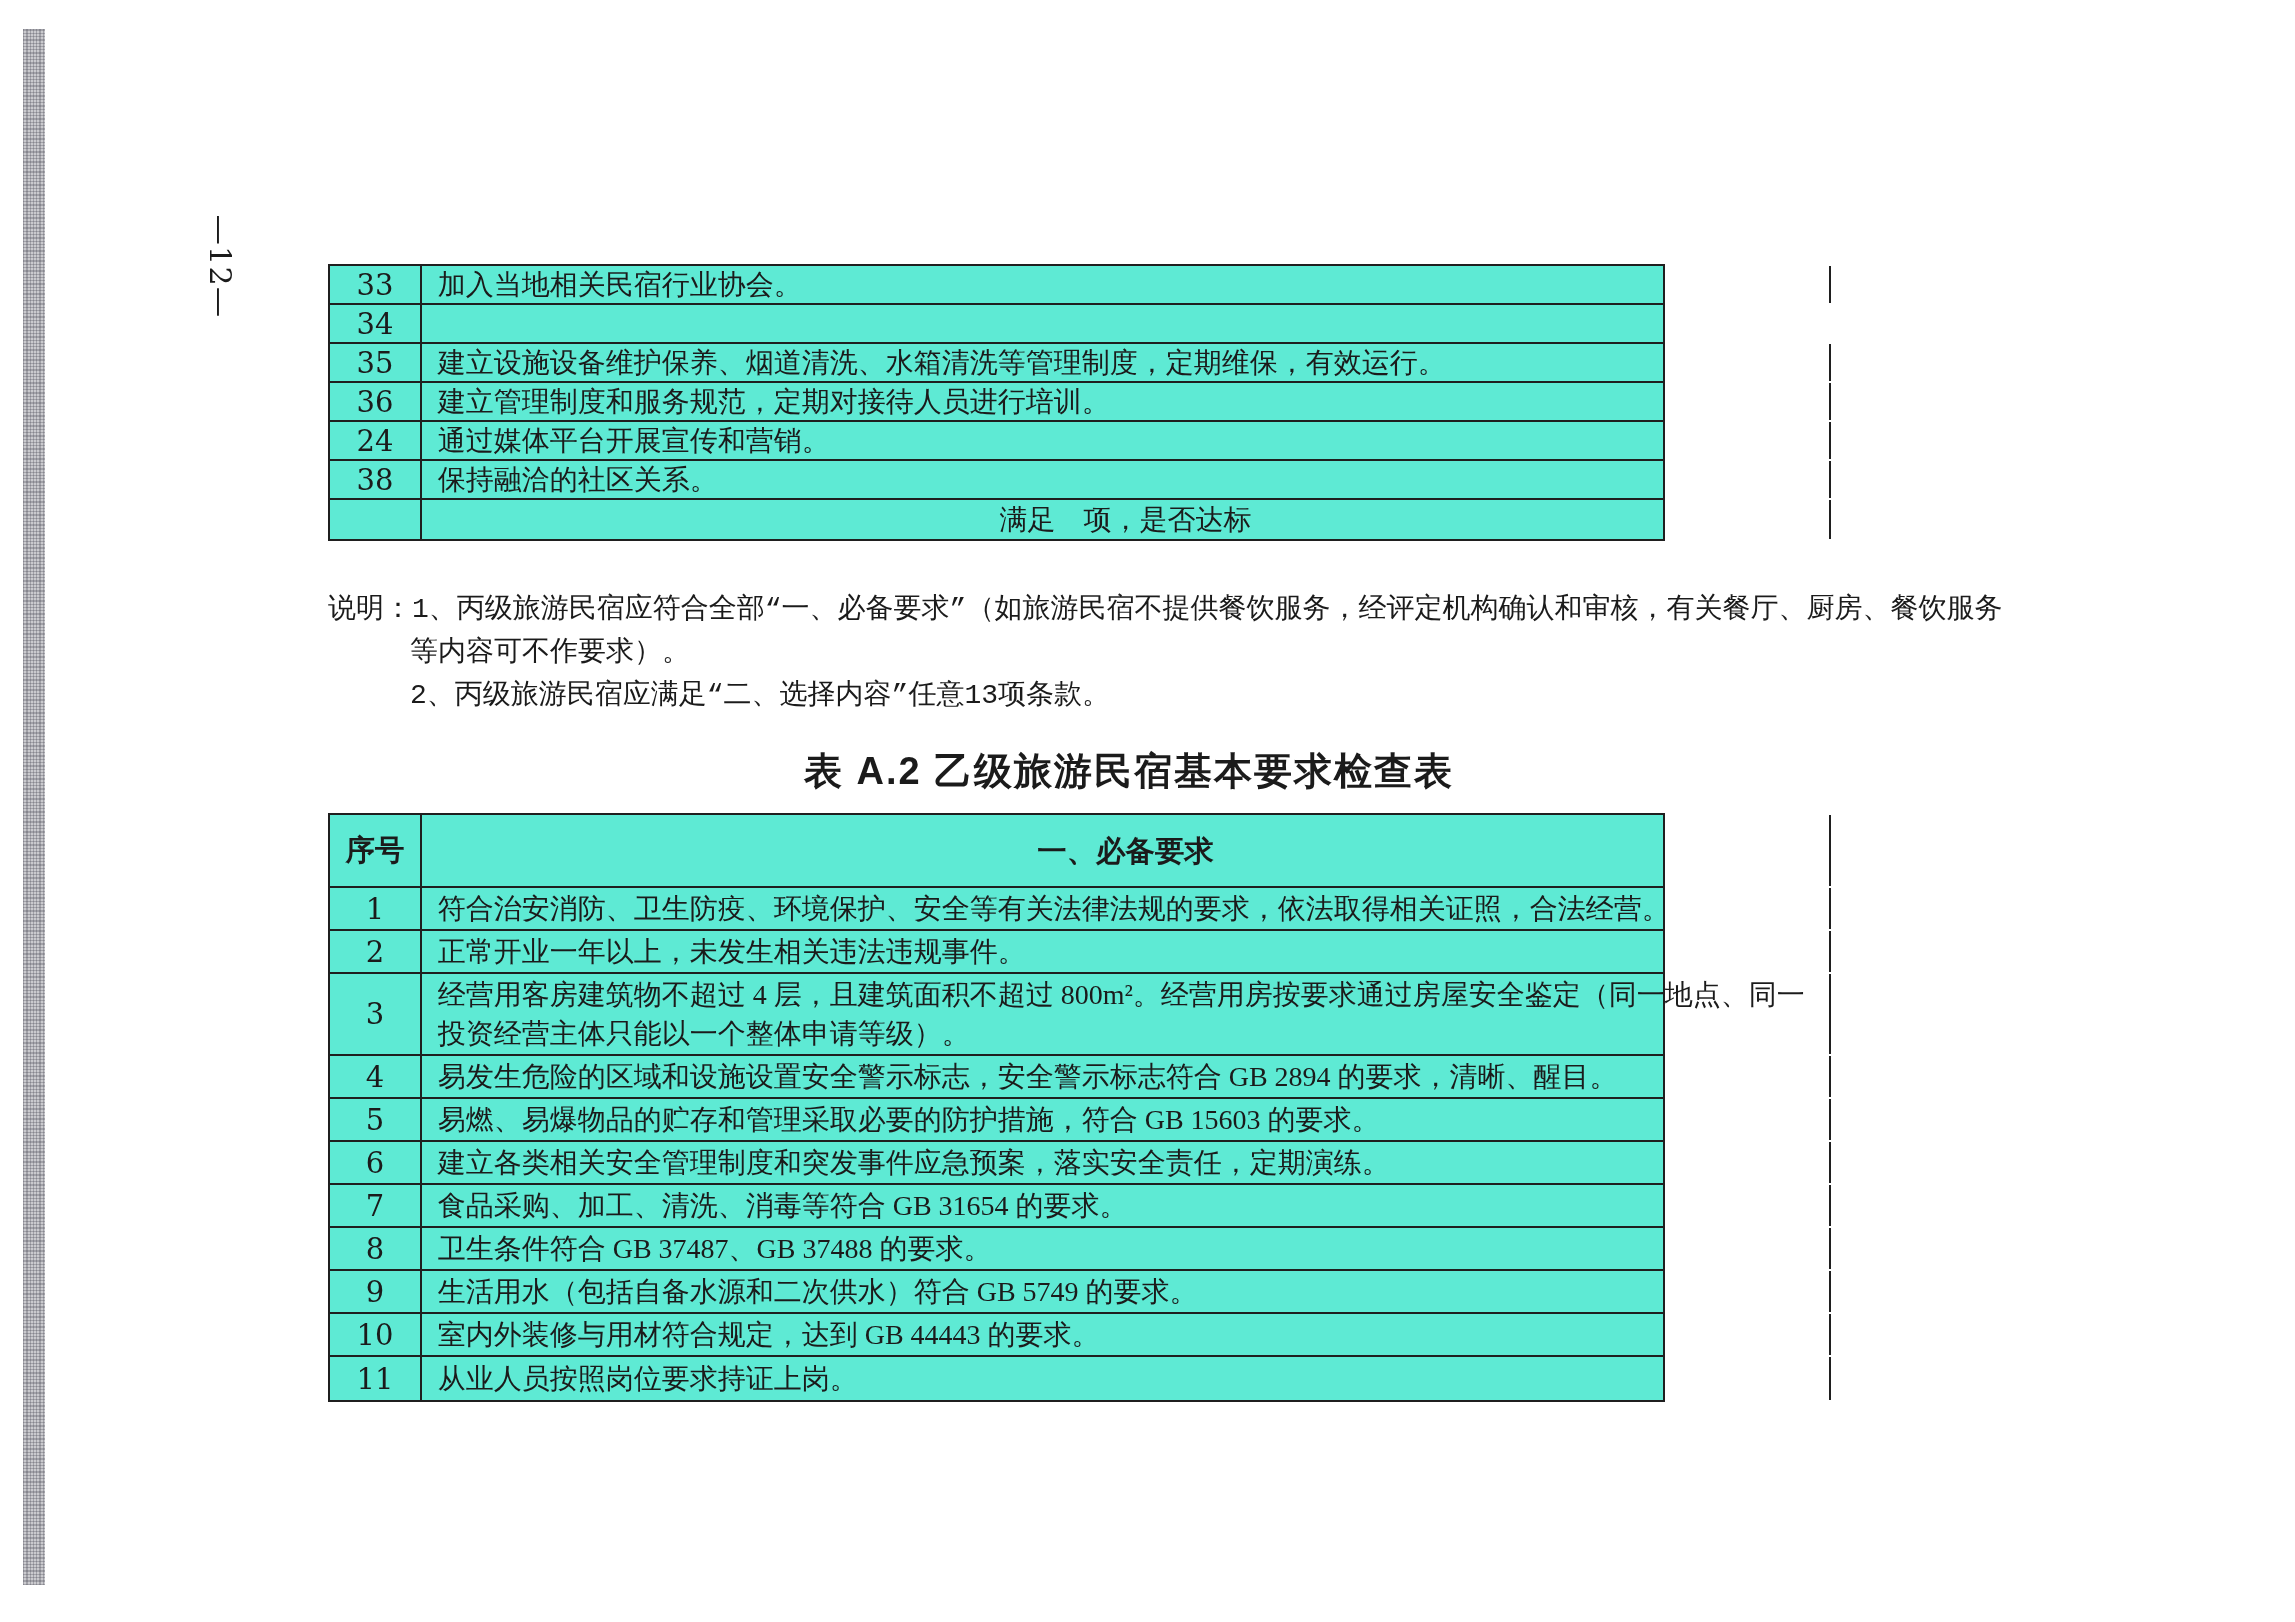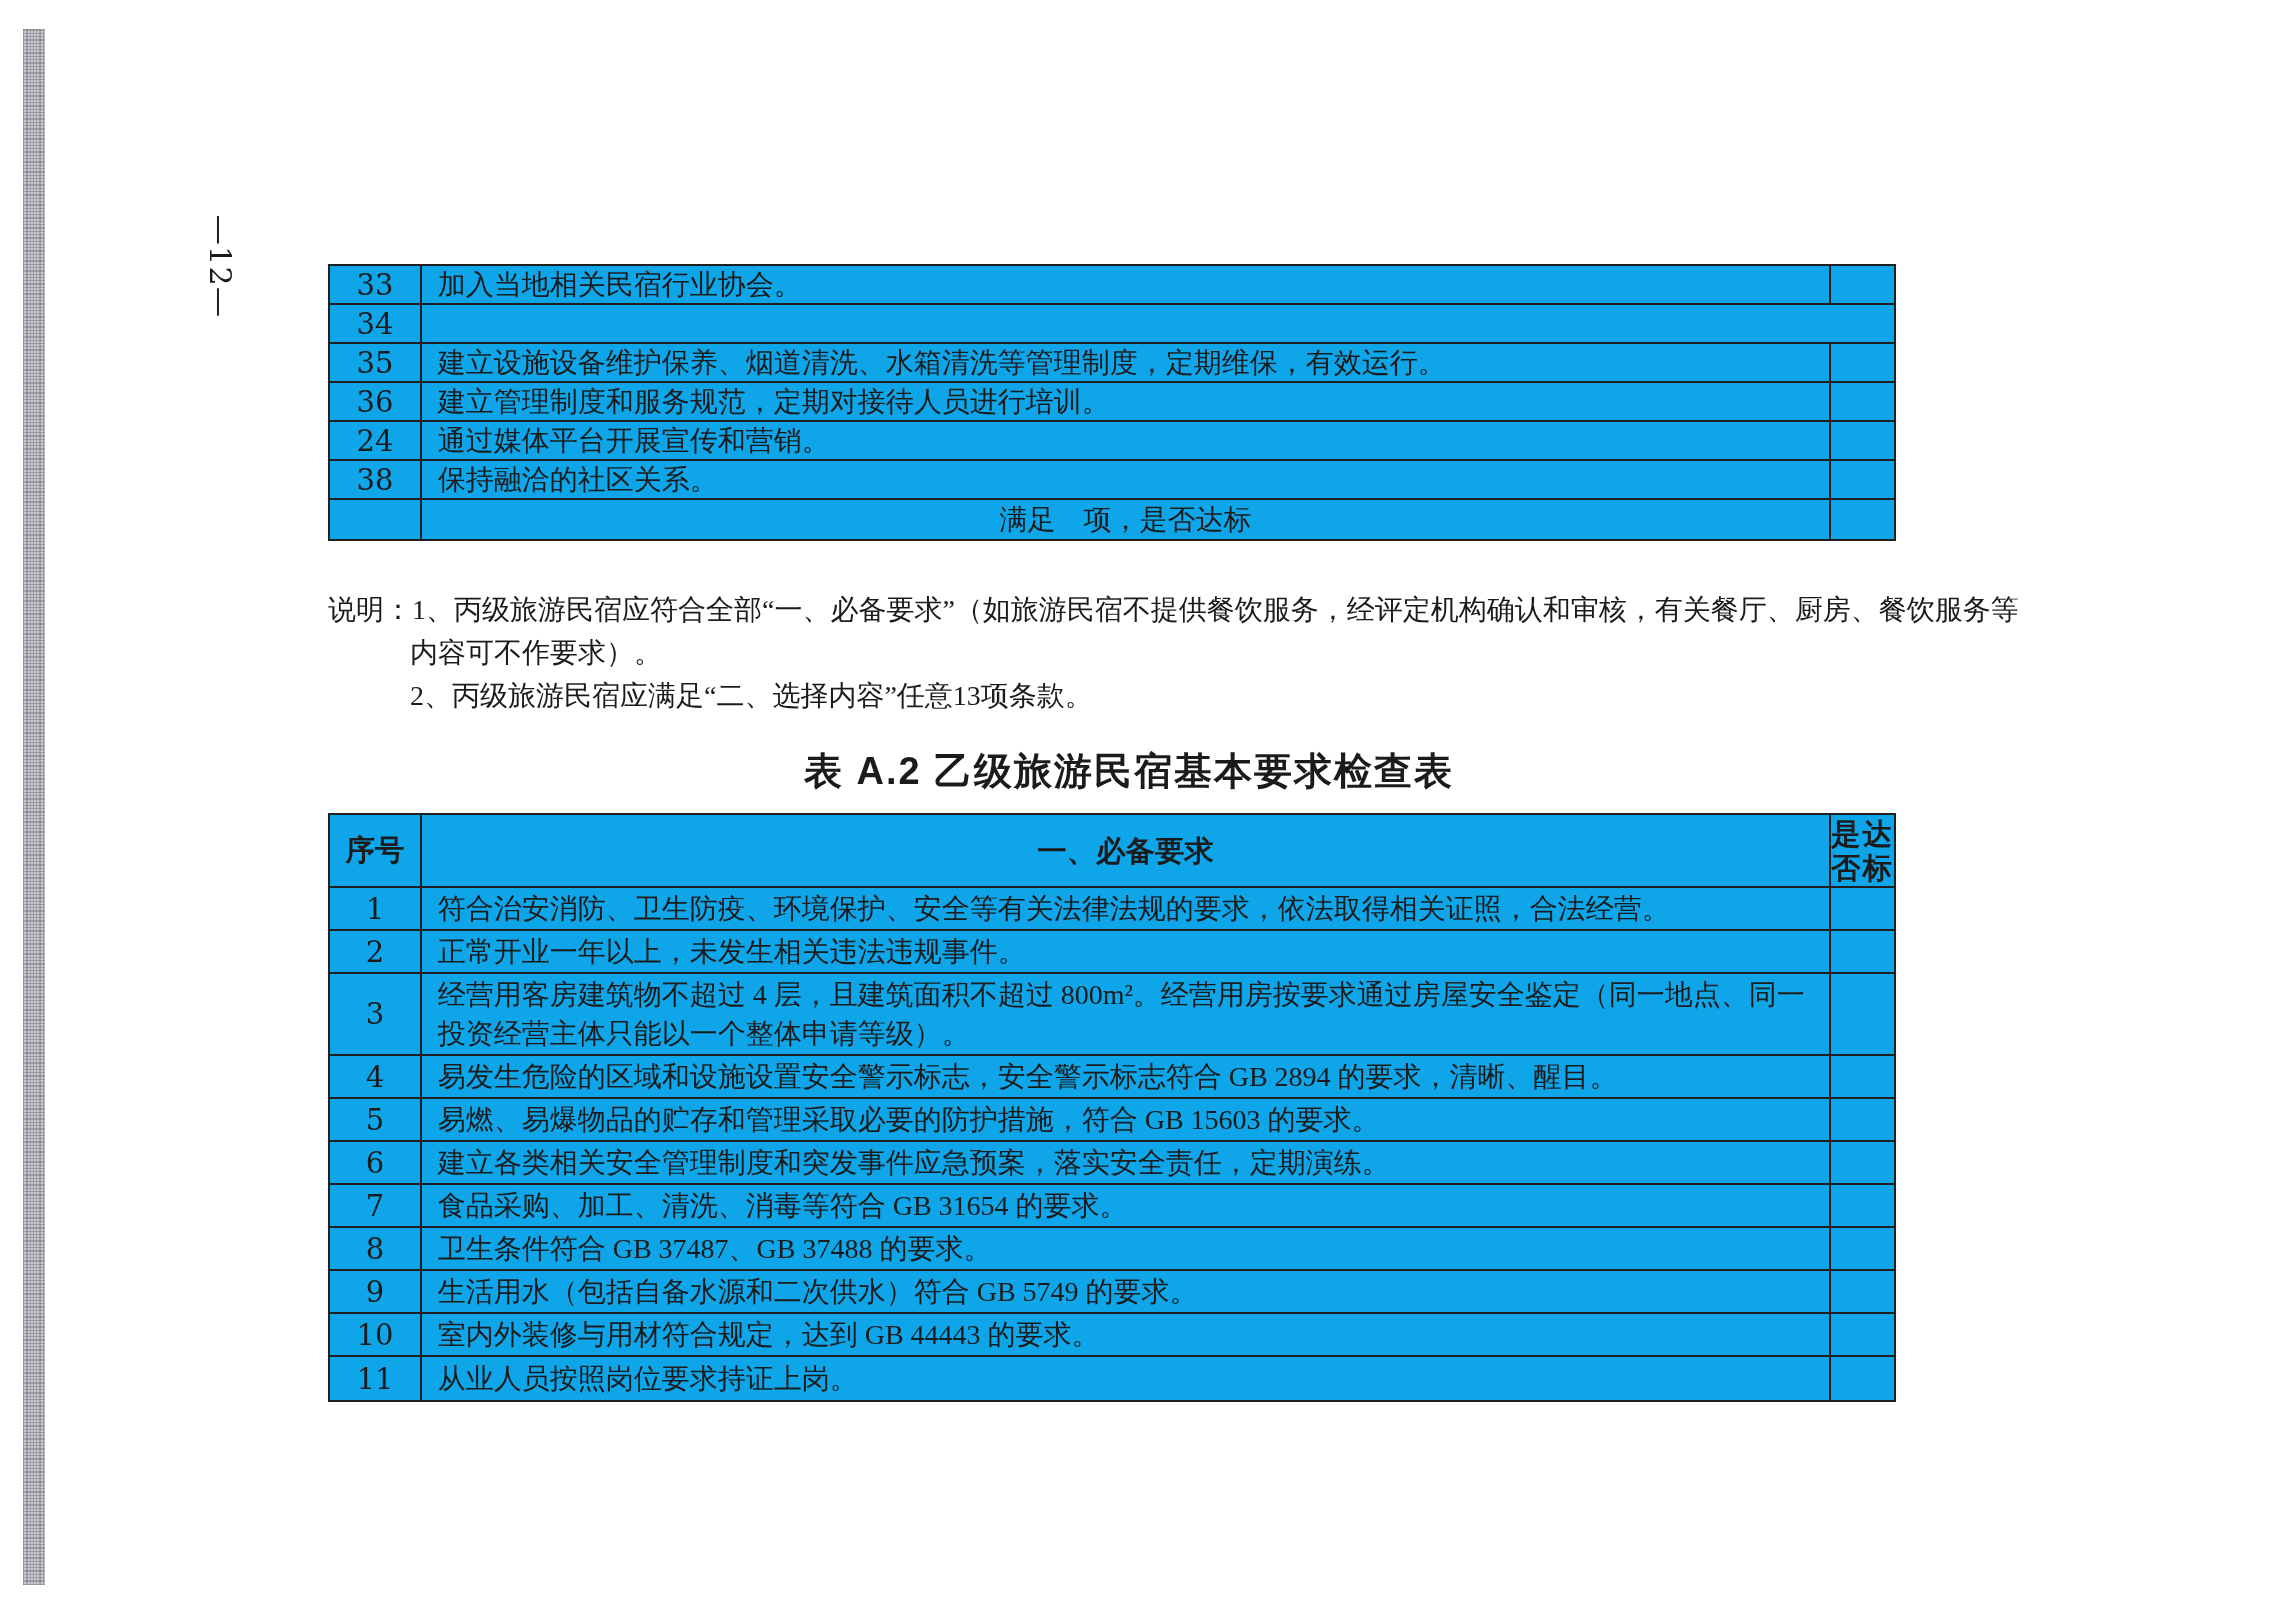--- a/index.html
+++ b/index.html
@@ -18,22 +18,22 @@
   }
   
   .page-number{
     position:absolute;left:168px;top:251px;width:105px;height:31px;
     line-height:31px;text-align:center;font-size:30px;letter-spacing:1.3px;
     font-family:"DejaVu Serif", serif;
     transform:rotate(90deg);
   }
   
   .doc-table{
-    position:absolute;left:328px;width:1568px;box-sizing:border-box;
-    border:2.6px solid #1f1f1f;background:#0ea5e9;
+    position:absolute;left:328px;width:1337px;box-sizing:border-box;
+    border:2.6px solid #1f1f1f;background:#5eead4;
   }
   #table1{top:264px;}
   #table2{top:813px;}
   .t-row{
     display:grid;grid-template-columns:92px 1409px 1fr;
     box-sizing:border-box;border-bottom:2px solid #1f1f1f;
   }
   .t-row:last-child{border-bottom:none;}
   #table1 .t-row{height:39px;}
   #table2 .t-row{height:43px;}
@@ -57,21 +57,21 @@
   }
   .header-row .cell.req{justify-content:center;}
   .cell.status-header{
     flex-direction:row;justify-content:center;line-height:34px;
   }
   
   .notes{
     position:absolute;left:328px;top:588px;width:1697px;
     font-size:28px;line-height:43px;
   }
-  .notes p{margin:0;}
+  .notes p{margin:0;font-family:Liberation Mono, monospace;}
   .notes .n1{padding-left:82px;text-indent:-82px;}
   .notes .n2{margin-left:82px;}
   
   .table-title{
     position:absolute;left:328px;top:746px;width:1602px;
     text-align:center;font-size:38px;font-weight:bold;letter-spacing:2px;
     font-family:"Liberation Sans", sans-serif;
   }
 </style>
 </head>

